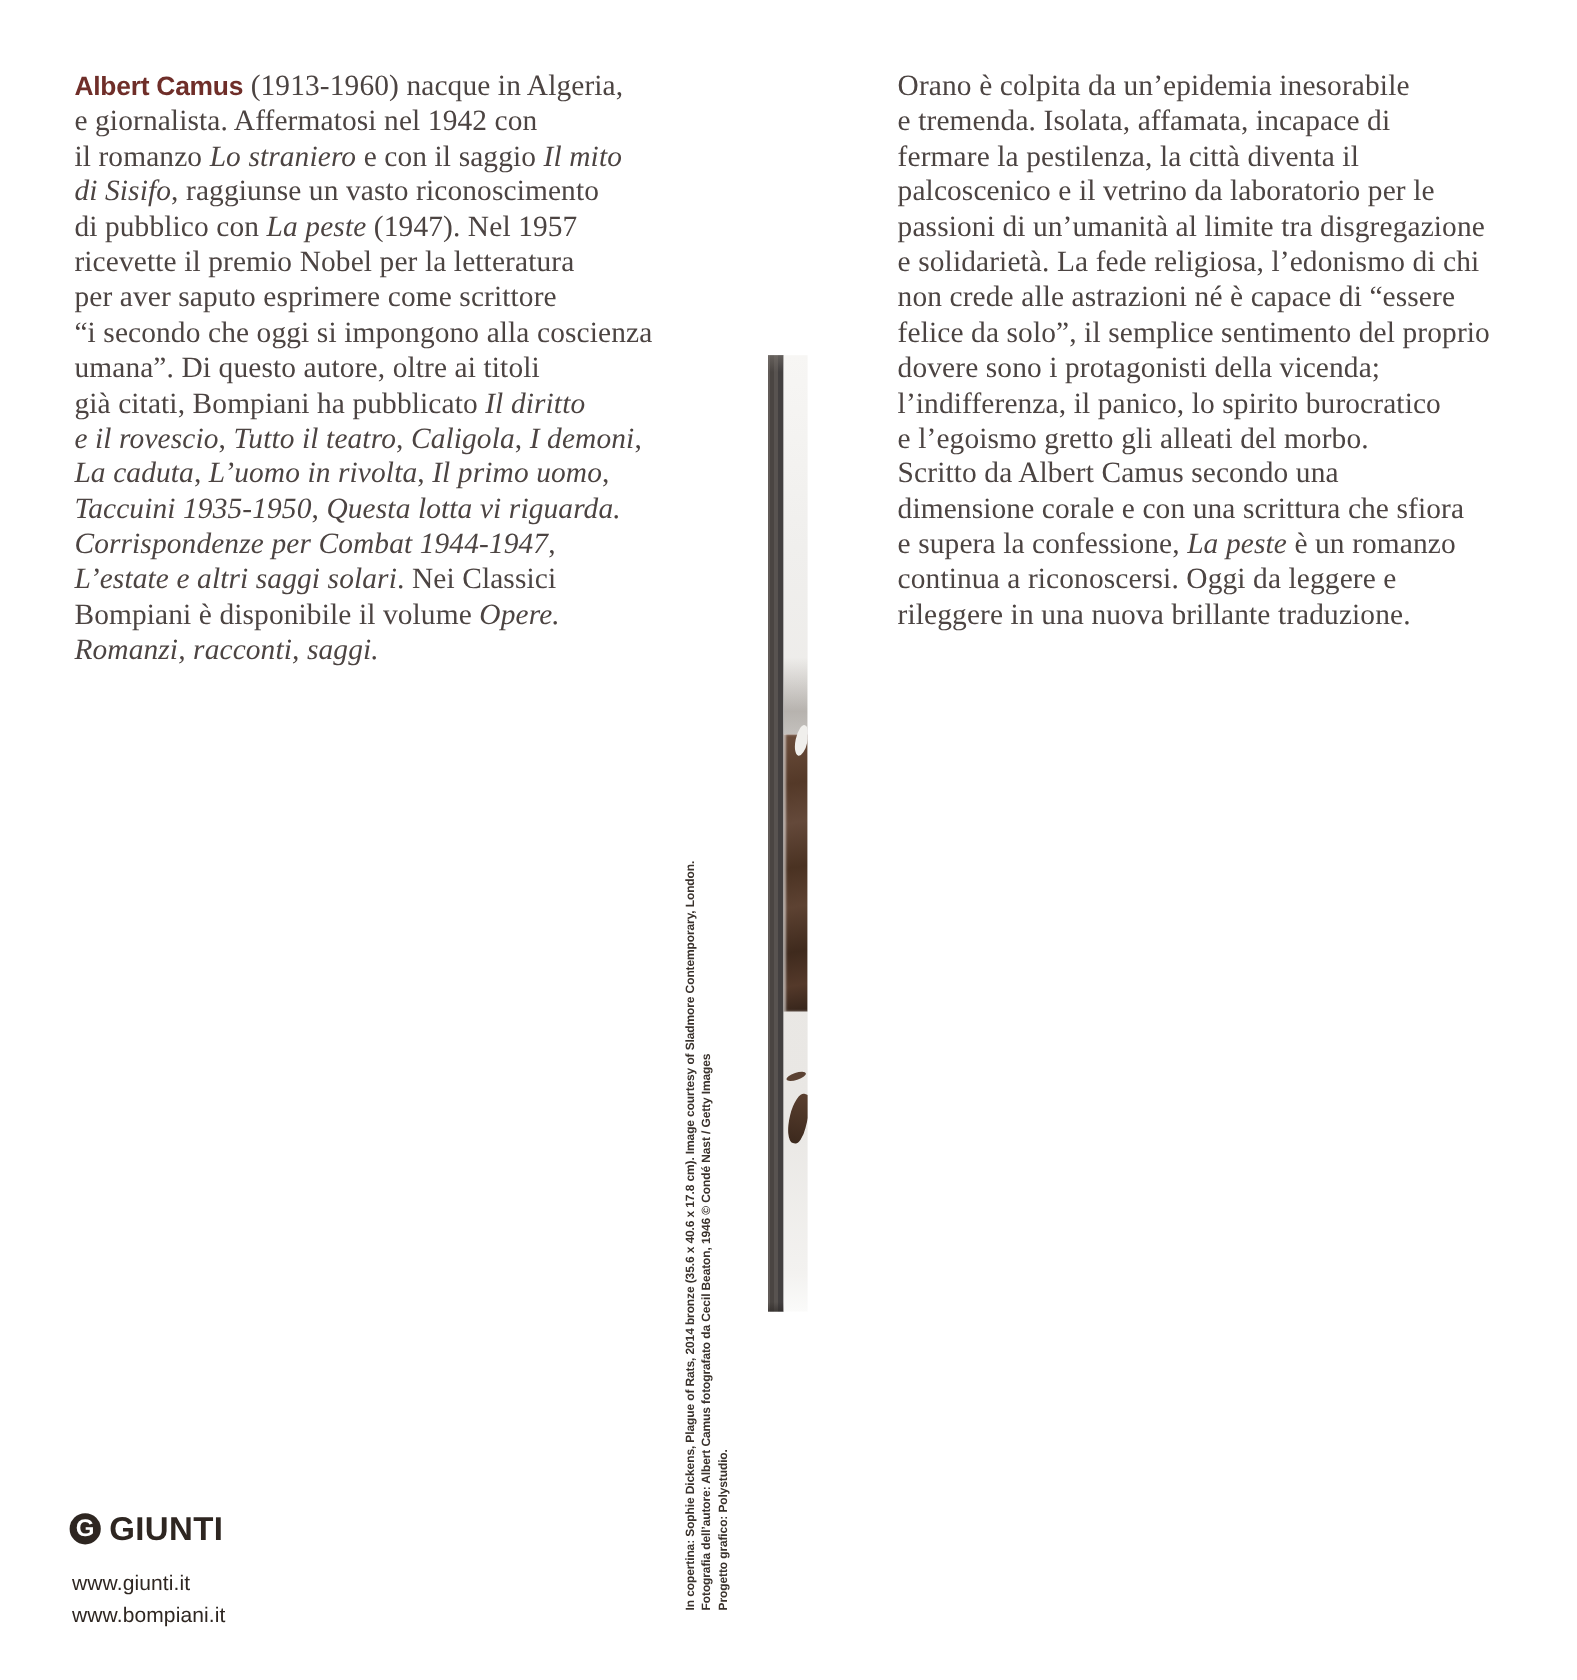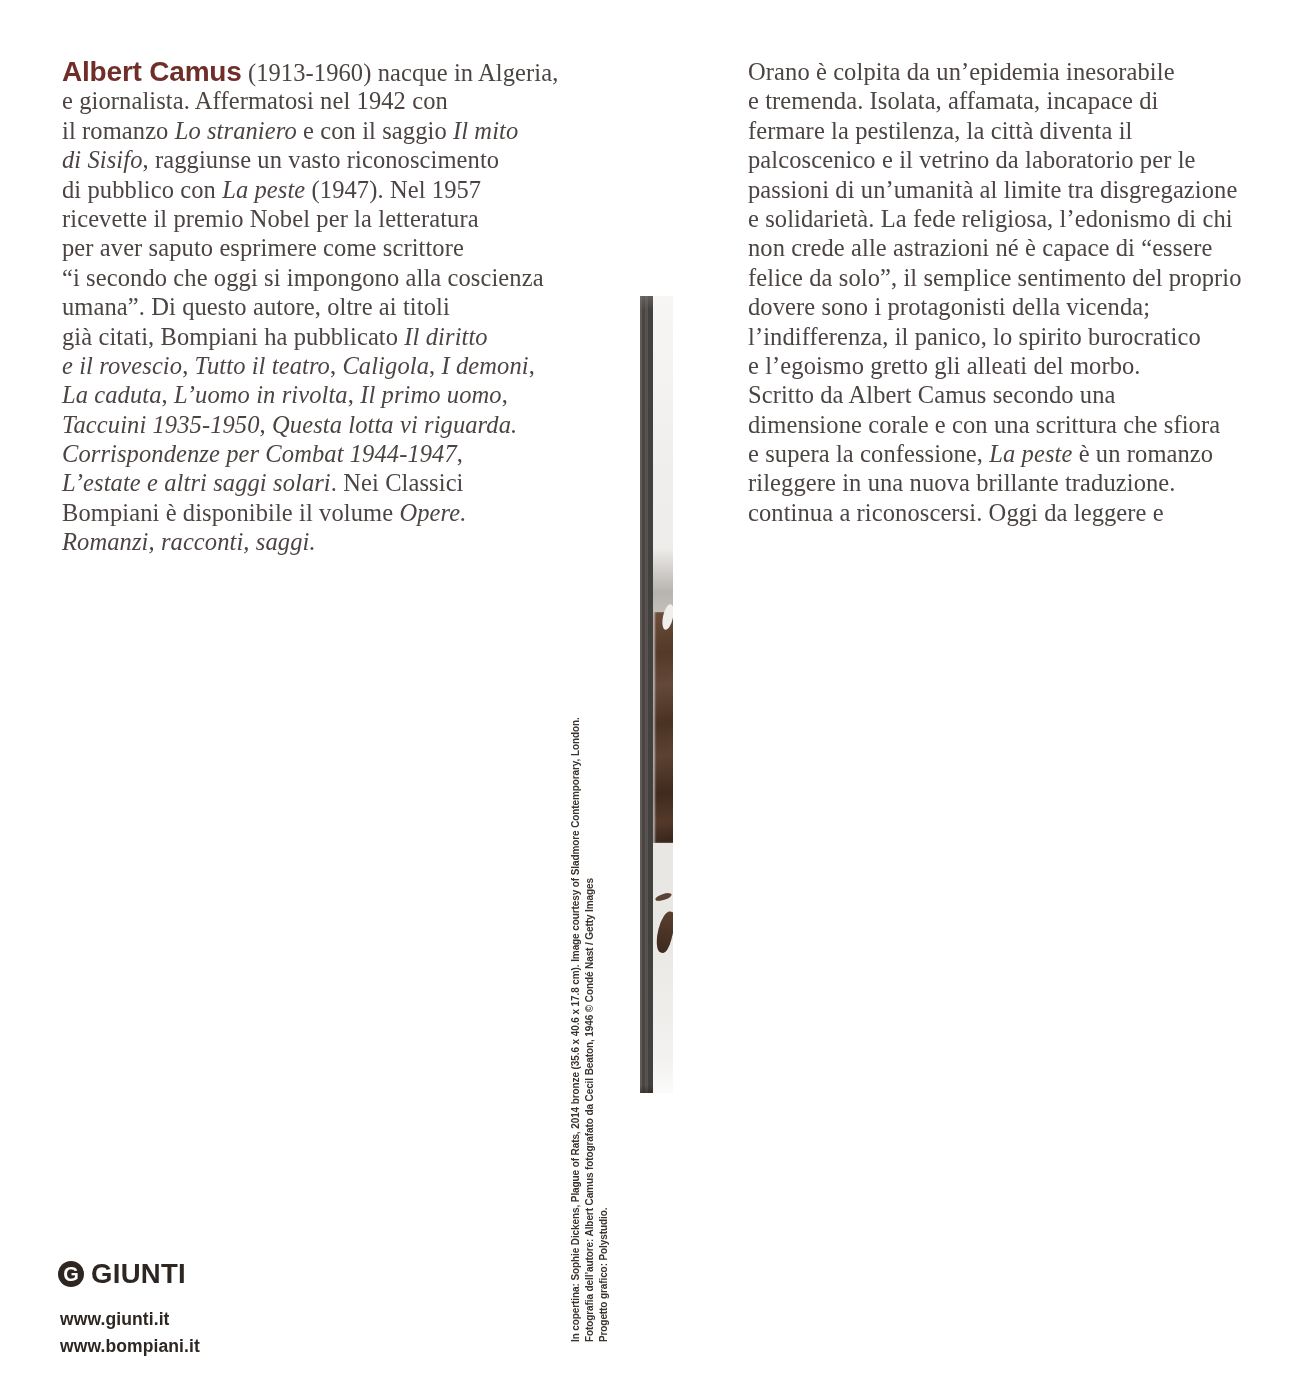--- a/index.html
+++ b/index.html
@@ -9,21 +9,21 @@
   }
   .col{
     position:absolute;color:var(--text,#4c4442);
     font-size:24.5px;line-height:29.4px;letter-spacing:0.1px;white-space:nowrap;
   }
   #left-col{left:62px;top:57px;}
   #right-col{left:748px;top:57px;}
   .t-line{height:29.4px;}
   .it{font-style:italic;}
   .author{
-    font-family:"Liberation Sans",sans-serif;font-weight:700;font-size:28px;
+    font-family:"Liberation Sans",sans-serif;font-weight:700;font-size:22px;
     color:var(--accent,#6f2e29);letter-spacing:-0.2px;margin-top:40px;
   }
 
   
   .spine{position:absolute;left:640px;top:296px;width:33px;height:797px;}
   .spine-fold{
     position:absolute;left:0;top:0;width:13px;height:100%;
     background:
       linear-gradient(180deg, rgba(125,119,114,.55) 0, rgba(0,0,0,0) 14px),
       linear-gradient(0deg, rgba(40,36,34,.55) 0, rgba(0,0,0,0) 8px),
@@ -72,21 +72,21 @@
     display:flex;align-items:center;justify-content:center;
     font-family:"Liberation Sans",sans-serif;font-weight:700;font-size:20px;line-height:1;
     padding-bottom:1px;box-sizing:border-box;
   }
   .logo-name{
     font-family:"Liberation Sans",sans-serif;font-weight:700;font-size:27.5px;
     color:var(--logo,#2e2621);margin-left:7px;letter-spacing:0.3px;text-align:center;
   }
   #site-urls{
     position:absolute;left:60px;top:1306px;
-    font-family:"Liberation Sans",sans-serif;font-weight:700;
+    font-family:"Liberation Sans",sans-serif;font-weight:400;
     font-size:17.5px;line-height:27px;color:var(--logo,#2e2621);letter-spacing:0.1px;
   }
 </style>
 </head>
 <body>
 
 <div id="left-col" class="col">
     <div class="t-line"><span class="author">Albert Camus</span><span> (1913-1960) nacque in Algeria,</span></div>
     <div class="t-line"><span>e giornalista. Affermatosi nel 1942 con</span></div>
     <div class="t-line"><span>il romanzo </span><span class="it">Lo straniero</span><span> e con il saggio </span><span class="it">Il mito</span></div>
@@ -114,22 +114,22 @@
     <div class="t-line"><span>passioni di un’umanità al limite tra disgregazione</span></div>
     <div class="t-line"><span>e solidarietà. La fede religiosa, l’edonismo di chi</span></div>
     <div class="t-line"><span>non crede alle astrazioni né è capace di “essere</span></div>
     <div class="t-line"><span>felice da solo”, il semplice sentimento del proprio</span></div>
     <div class="t-line"><span>dovere sono i protagonisti della vicenda;</span></div>
     <div class="t-line"><span>l’indifferenza, il panico, lo spirito burocratico</span></div>
     <div class="t-line"><span>e l’egoismo gretto gli alleati del morbo.</span></div>
     <div class="t-line"><span>Scritto da Albert Camus secondo una</span></div>
     <div class="t-line"><span>dimensione corale e con una scrittura che sfiora</span></div>
     <div class="t-line"><span>e supera la confessione, </span><span class="it">La peste</span><span> è un romanzo</span></div>
+    <div class="t-line"><span>continua a riconoscersi. Oggi da leggere e</span></div>
     <div class="t-line"><span>rileggere in una nuova brillante traduzione.</span></div>
-    <div class="t-line"><span>continua a riconoscersi. Oggi da leggere e</span></div>
   </div>
 
 <div class="spine">
   <div class="spine-fold"></div>
   <div class="spine-photo">
     <div class="photo-shadow"></div>
     <div class="sculpt-main"></div>
     <div class="sculpt-hole"></div>
     <div class="sculpt-wisp"></div>
     <div class="sculpt-paw"></div>

